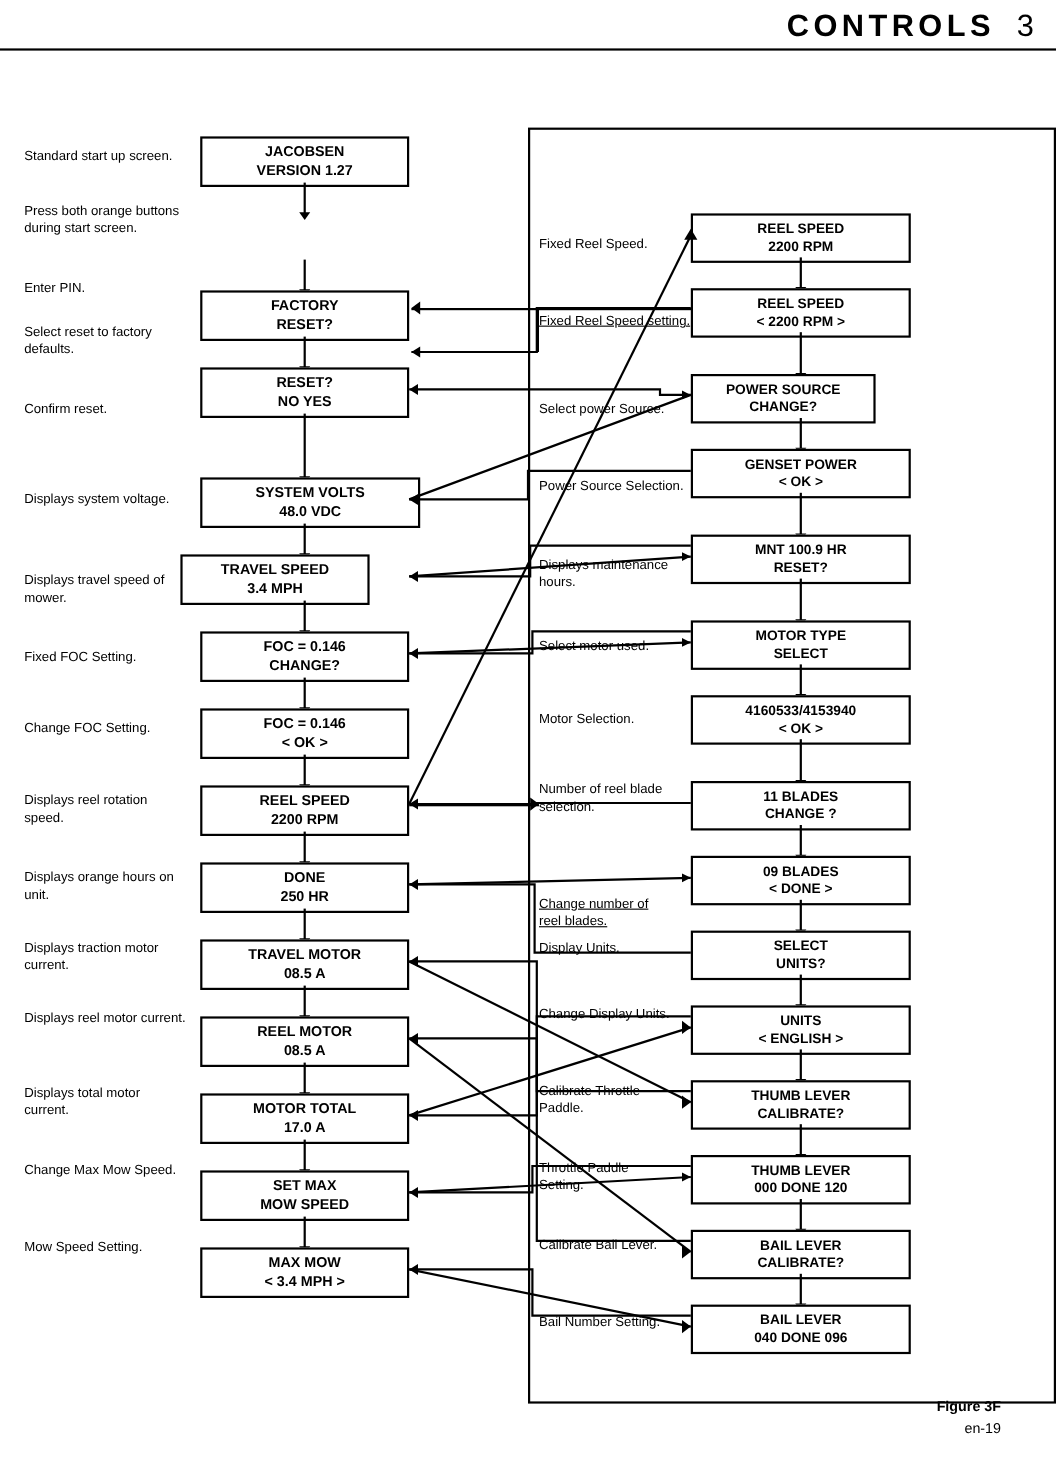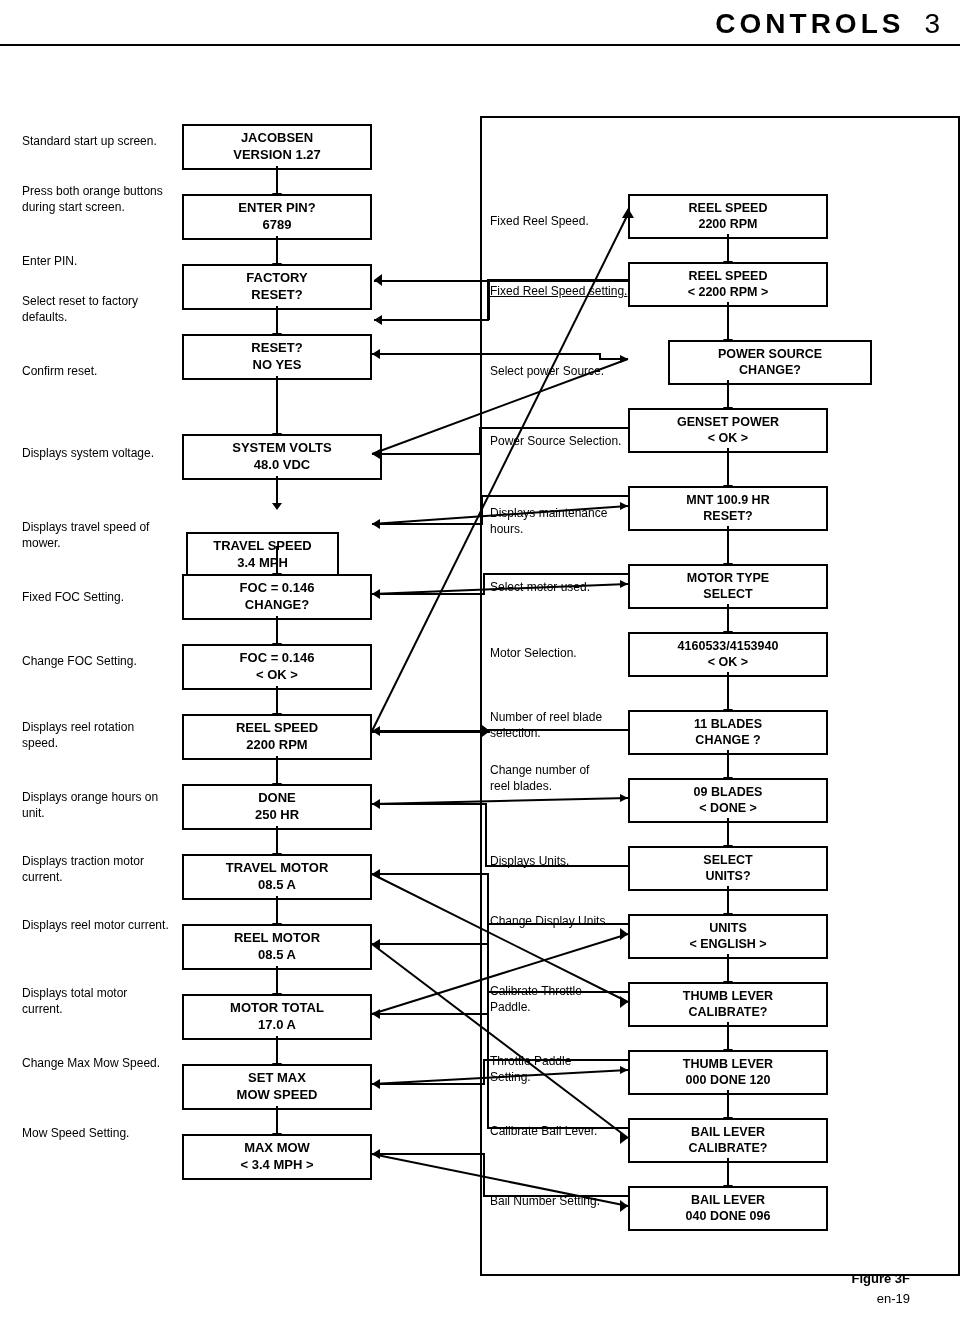--- a/index.html
+++ b/index.html
@@ -153,24 +153,20 @@
       <span>Mow Speed Setting.</span>
     </div>
 
     <div class="flowbox" style="left:162px; top:58px; width:190px;">
       <div>JACOBSEN</div>
       <div>VERSION 1.27</div>
     </div>
 
     <div class="arrow-down" style="left:256px; top:100px; height:28px;"></div>
 
-    <div class="flowbox" style="left:162px; top:128px; width:190px;">
-      <div>ENTER PIN?</div>
-      <div>6789</div>
-    </div>
 
     <div class="arrow-down" style="left:256px; top:170px; height:28px;"></div>
 
     <div class="flowbox" style="left:162px; top:198px; width:190px;">
       <div>FACTORY</div>
       <div>RESET?</div>
     </div>
 
     <div class="arrow-down" style="left:256px; top:240px; height:28px;"></div>
 
@@ -181,21 +177,21 @@
 
     <div class="arrow-down" style="left:256px; top:310px; height:58px;"></div>
 
     <div class="flowbox" style="left:162px; top:368px; width:200px;">
       <div>SYSTEM VOLTS</div>
       <div>48.0 VDC</div>
     </div>
 
     <div class="arrow-down" style="left:256px; top:410px; height:28px;"></div>
 
-    <div class="flowbox" style="left:166px; top:438px; width:153px;margin-top:28px;">
+    <div class="flowbox" style="left:144px; top:438px; width:172px;">
       <div>TRAVEL SPEED</div>
       <div>3.4 MPH</div>
     </div>
 
     <div class="arrow-down" style="left:256px; top:480px; height:28px;"></div>
 
     <div class="flowbox" style="left:162px; top:508px; width:190px;">
       <div>FOC = 0.146</div>
       <div>CHANGE?</div>
     </div>
@@ -273,25 +269,25 @@
     </div>
     <div class="mid-label" style="left:470px; top:514px; width:120px;">
       <span>Select motor used.</span>
     </div>
     <div class="mid-label" style="left:470px; top:580px; width:120px;">
       <span>Motor Selection.</span>
     </div>
     <div class="mid-label" style="left:470px; top:644px; width:120px;">
       <span>Number of reel blade selection.</span>
     </div>
-    <div class="mid-label" style="left:470px; top:697px; width:120px;">
+    <div class="mid-label" style="left:470px; top:748px; width:120px;text-decoration:underline;">
       <span>Change number of reel blades.</span>
     </div>
     <div class="mid-label" style="left:470px; top:788px; width:120px;">
-      <span>Displays Units.</span>
+      <span>Display Units.</span>
     </div>
     <div class="mid-label" style="left:470px; top:848px; width:120px;">
       <span>Change Display Units.</span>
     </div>
     <div class="mid-label" style="left:470px; top:918px; width:120px;">
       <span>Calibrate Throttle Paddle.</span>
     </div>
     <div class="mid-label" style="left:470px; top:988px; width:120px;">
       <span>Throttle Paddle Setting.</span>
     </div>
@@ -309,21 +305,21 @@
 
     <div class="arrow-down" style="left:707px; top:168px; height:28px;"></div>
 
     <div class="flowbox-right" style="left:608px; top:196px; width:200px;">
       <div>REEL SPEED</div>
       <div>&lt;  2200 RPM  &gt;</div>
     </div>
 
     <div class="arrow-down" style="left:707px; top:236px; height:38px;"></div>
 
-    <div class="flowbox-right" style="left:608px; top:274px; width:204px;margin-left:40px;">
+    <div class="flowbox-right" style="left:608px; top:274px; width:168px;">
       <div>POWER SOURCE</div>
       <div>CHANGE?</div>
     </div>
 
     <div class="arrow-down" style="left:707px; top:314px; height:28px;"></div>
 
     <div class="flowbox-right" style="left:608px; top:342px; width:200px;">
       <div>GENSET POWER</div>
       <div>&lt;     OK     &gt;</div>
     </div>

